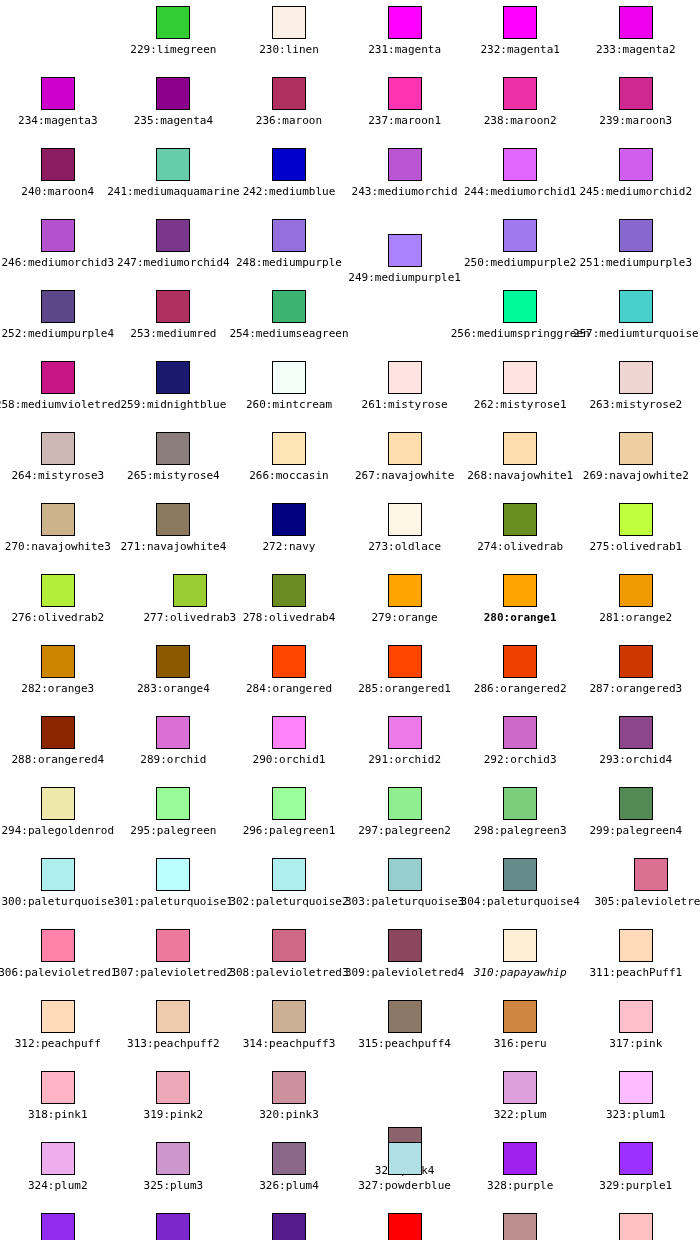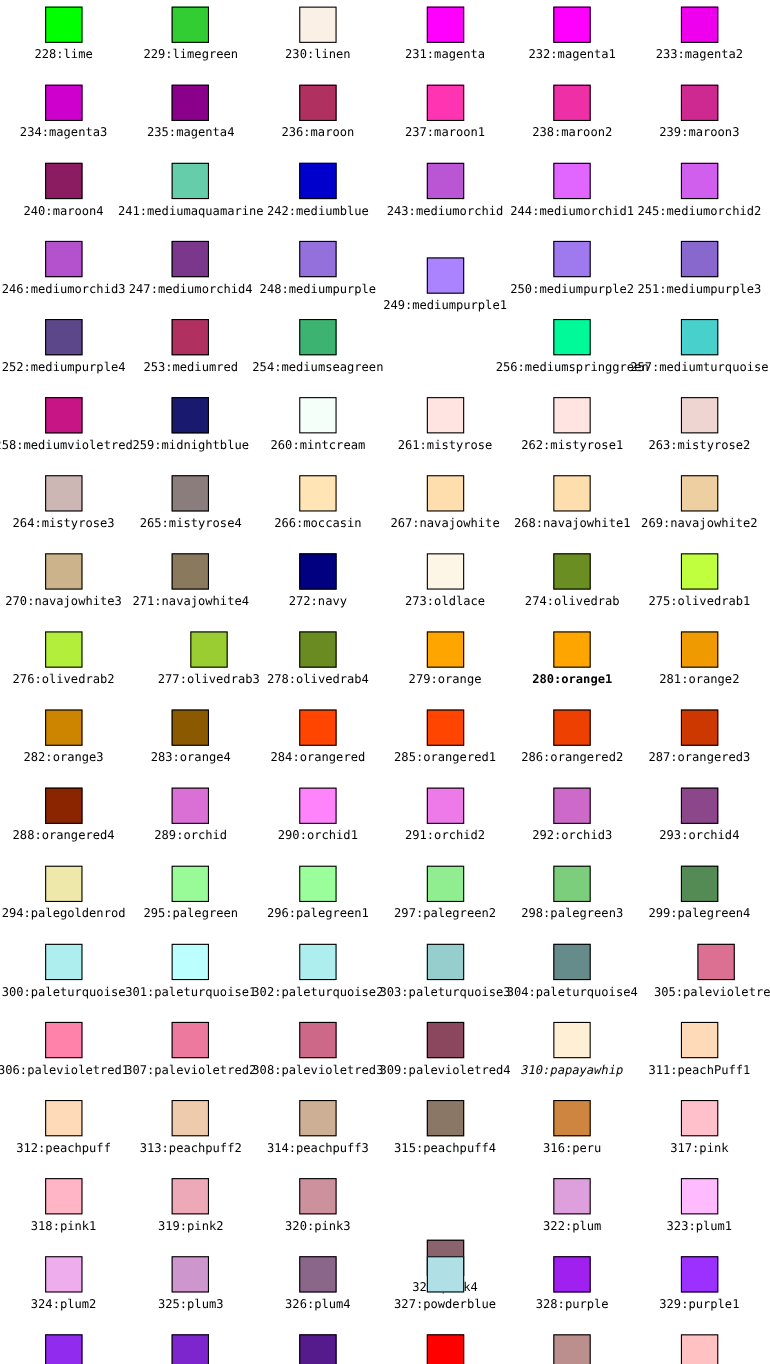--- a/index.html
+++ b/index.html
@@ -43,24 +43,20 @@
     color: #000000;
     white-space: nowrap;
     text-align: center;
     letter-spacing: 0px;
   }
 </style>
 </head>
 <body>
 
 <div id="swatch-grid">
-    <div class="swatch-cell" style="left: 0px; top: 0px;">
-      <div class="swatch-box" style="background: rgb(0, 255, 0);"></div>
-      <div class="swatch-label">228:lime</div>
-    </div>
     <div class="swatch-cell" style="left: 115.6px; top: 0px;">
       <div class="swatch-box" style="background: rgb(50, 205, 50);"></div>
       <div class="swatch-label">229:limegreen</div>
     </div>
     <div class="swatch-cell" style="left: 231.2px; top: 0px;">
       <div class="swatch-box" style="background: rgb(250, 240, 230);"></div>
       <div class="swatch-label">230:linen</div>
     </div>
     <div class="swatch-cell" style="left: 346.8px; top: 0px;">
       <div class="swatch-box" style="background: rgb(255, 0, 255);"></div>

